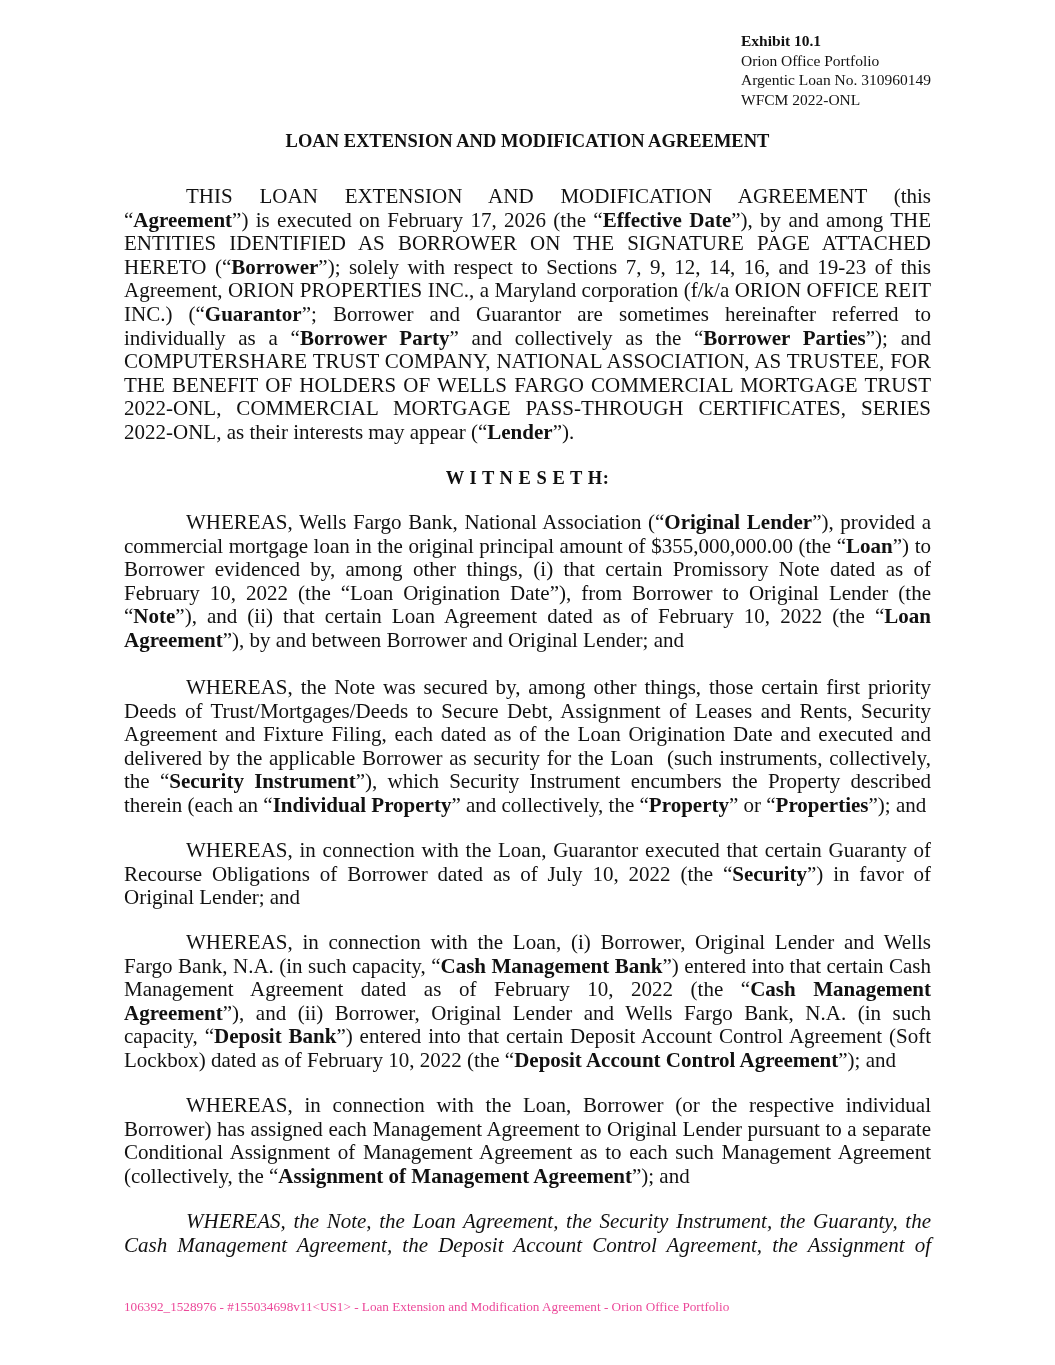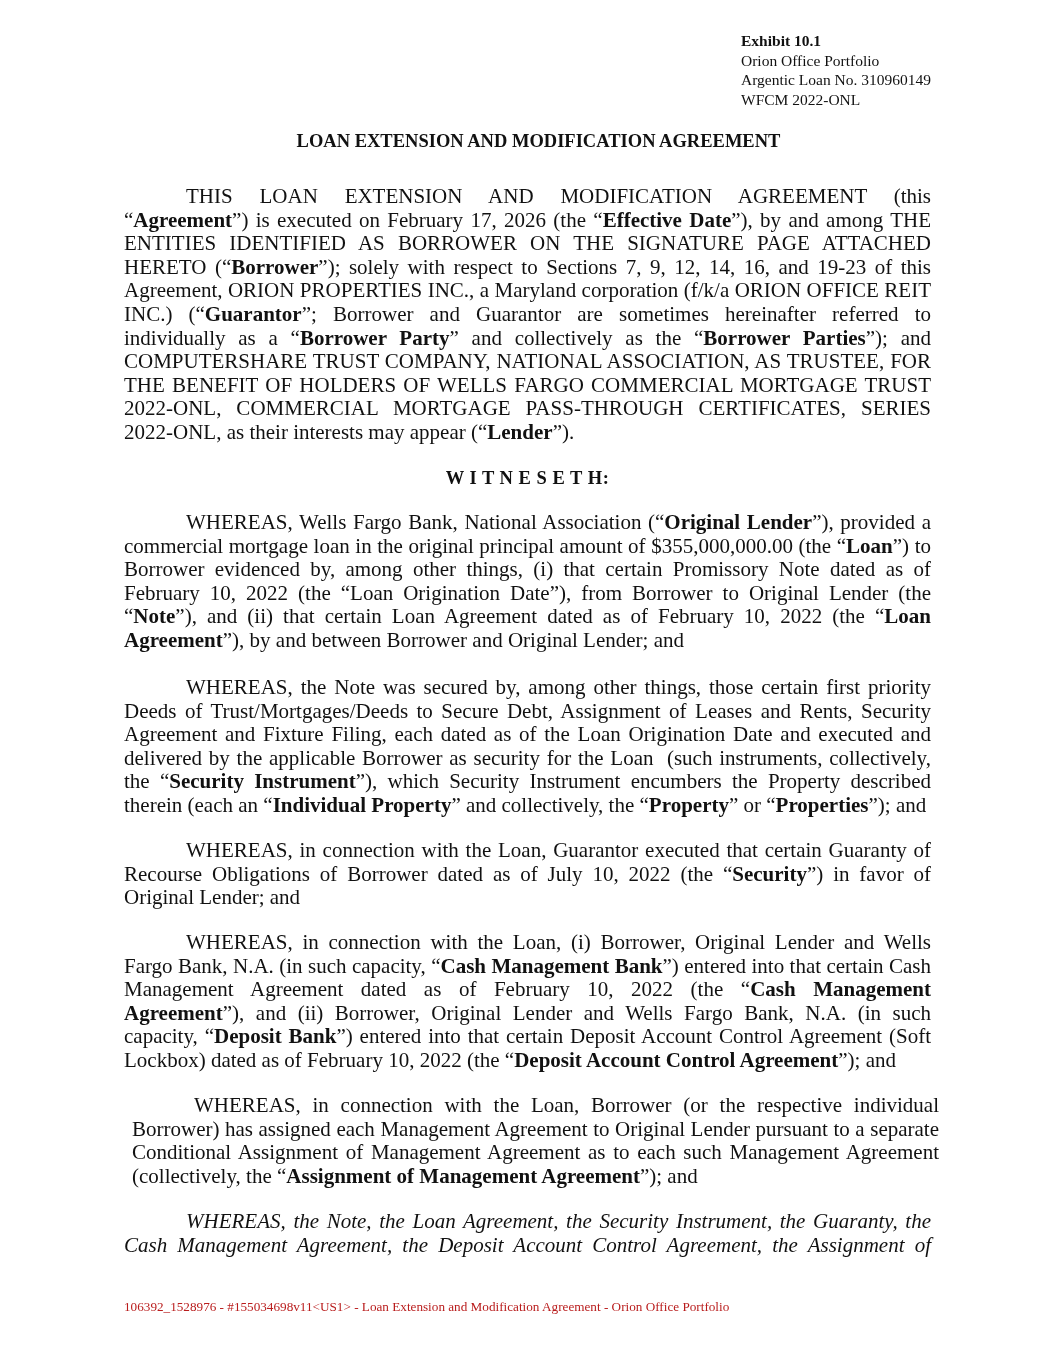--- a/index.html
+++ b/index.html
@@ -21,21 +21,21 @@
       position: absolute;
       right: 124px;
       top: 31px;
       text-align: left;
       font-size: 15.5px;
       line-height: 19.5px;
     }
     .header-block .exhibit { font-weight: bold; }
     .title {
       position: absolute;
-      left: 11px;
+      left: 0;
       top: 130px;
       width: 807px;
       text-align: center;
       font-weight: bold;
       font-size: 18.5px;
       line-height: 23px;
     }
     .para {
       position: absolute;
       left: 0;
@@ -57,21 +57,21 @@
       font-size: 18.5px;
       line-height: 23px;
       letter-spacing: 0.5px;
     }
     .footer {
       position: absolute;
       left: 124px;
       top: 1299px;
       font-size: 13.2px;
       line-height: 16px;
-      color: #b91c1c;
+      color: #ec4899;
       white-space: nowrap;
     }
   </style>
 </head>
 <body>
 
 <div class="header-block">
   <div class="exhibit">Exhibit 10.1</div>
   <div>Orion Office Portfolio</div>
   <div>Argentic Loan No. 310960149</div>
@@ -87,19 +87,19 @@
   <div class="witnesseth">W I T N E S E T H:</div>
 
   <p class="para" style="top:511px;"><span>WHEREAS, Wells Fargo Bank, National Association (“</span><b>Original Lender</b><span>”), provided a commercial mortgage loan in the original principal amount of $355,000,000.00 (the “</span><b>Loan</b><span>”) to Borrower evidenced by, among other things, (i) that certain Promissory Note dated as of February 10, 2022 (the “Loan Origination Date”), from Borrower to Original Lender (the “</span><b>Note</b><span>”), and (ii) that certain Loan Agreement dated as of February 10, 2022 (the “</span><b>Loan Agreement</b><span>”), by and between Borrower and Original Lender; and</span></p>
 
   <p class="para" style="top:676px;"><span>WHEREAS, the Note was secured by, among other things, those certain first priority Deeds of Trust/Mortgages/Deeds to Secure Debt, Assignment of Leases and Rents, Security Agreement and Fixture Filing, each dated as of the Loan Origination Date and executed and delivered by the applicable Borrower as security for the Loan &nbsp;(such instruments, collectively, the “</span><b>Security Instrument</b><span>”), which Security Instrument encumbers the Property described therein (each an “</span><b>Individual Property</b><span>” and collectively, the “</span><b>Property</b><span>” or “</span><b>Properties</b><span>”); and</span></p>
 
   <p class="para" style="top:839px;"><span>WHEREAS, in connection with the Loan, Guarantor executed that certain Guaranty of Recourse Obligations of Borrower dated as of July 10, 2022 (the “</span><b>Security</b><span>”) in favor of Original Lender; and</span></p>
 
   <p class="para" style="top:931px;"><span>WHEREAS, in connection with the Loan, (i) Borrower, Original Lender and Wells Fargo Bank, N.A. (in such capacity, “</span><b>Cash Management Bank</b><span>”) entered into that certain Cash Management Agreement dated as of February 10, 2022 (the “</span><b>Cash Management Agreement</b><span>”), and (ii) Borrower, Original Lender and Wells Fargo Bank, N.A. (in such capacity, “</span><b>Deposit Bank</b><span>”) entered into that certain Deposit Account Control Agreement (Soft Lockbox) dated as of February 10, 2022 (the “</span><b>Deposit Account Control Agreement</b><span>”); and</span></p>
 
-  <p class="para" style="top:1094px;margin-left:8px;"><span>WHEREAS, in connection with the Loan, Borrower (or the respective individual Borrower) has assigned each Management Agreement to Original Lender pursuant to a separate Conditional Assignment of Management Agreement as to each such Management Agreement (collectively, the “</span><b>Assignment of Management Agreement</b><span>”); and</span></p>
+  <p class="para" style="top:1094px;"><span>WHEREAS, in connection with the Loan, Borrower (or the respective individual Borrower) has assigned each Management Agreement to Original Lender pursuant to a separate Conditional Assignment of Management Agreement as to each such Management Agreement (collectively, the “</span><b>Assignment of Management Agreement</b><span>”); and</span></p>
 
   <p class="para" style="top:1210px; text-align-last: justify; font-style: italic;"><span>WHEREAS, the Note, the Loan Agreement, the Security Instrument, the Guaranty, the Cash Management Agreement, the Deposit Account Control Agreement, the Assignment of</span></p>
 
 </div>
 
 <div class="footer">106392_1528976 - #155034698v11&lt;US1&gt; - Loan Extension and Modification Agreement - Orion Office Portfolio</div>
 
 </body></html>

